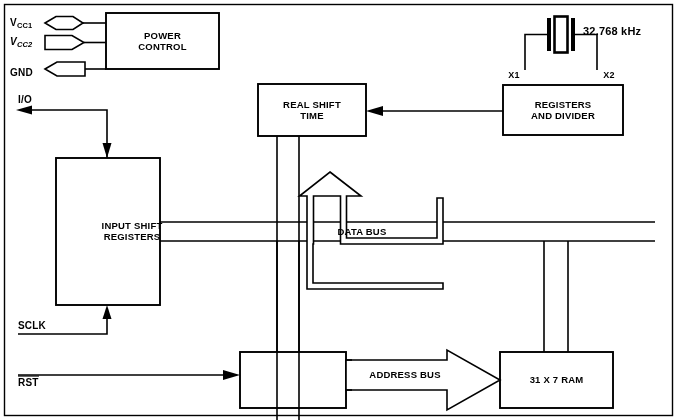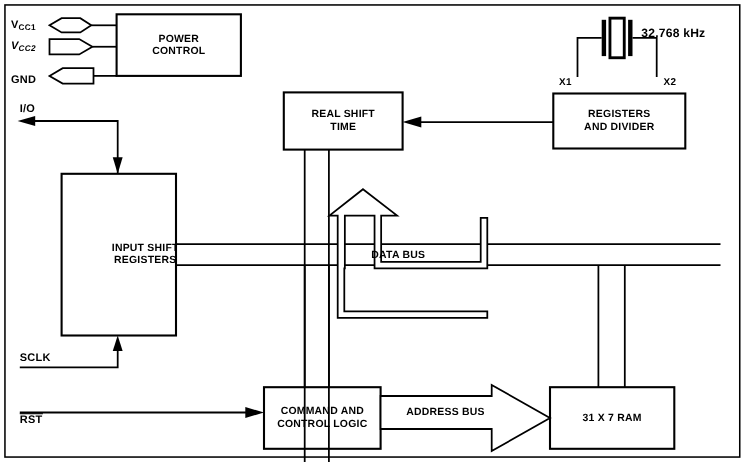--- a/index.html
+++ b/index.html
@@ -235,24 +235,20 @@
   <div class="lbl block-label" style="left:563px; top:110px;">
     <div>REGISTERS</div>
     <div>AND DIVIDER</div>
   </div>
 
   <div class="lbl block-label" style="left:108px; top:231px;margin-left:24px;">
     <div>INPUT SHIFT</div>
     <div>REGISTERS</div>
   </div>
 
-  <div class="lbl block-label" style="left:293px; top:380px;">
-    <div>COMMAND AND</div>
-    <div>CONTROL LOGIC</div>
-  </div>
 
   <div class="lbl block-label" style="left:556.5px; top:380px;">
     <div>31 X 7 RAM</div>
   </div>
 
   <div class="lbl bus-label" style="left:362px; top:232px;">DATA BUS</div>
 
   <div class="lbl bus-label" style="left:405px; top:375px;">ADDRESS BUS</div>
 
   <div class="lbl freq-label" style="left:583px; top:31px;">32.768 kHz</div>

